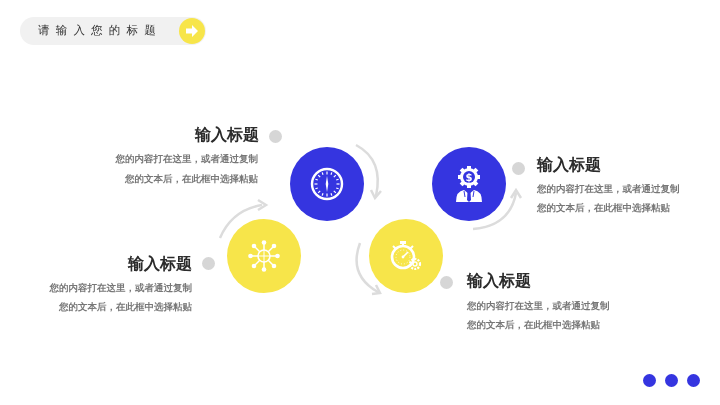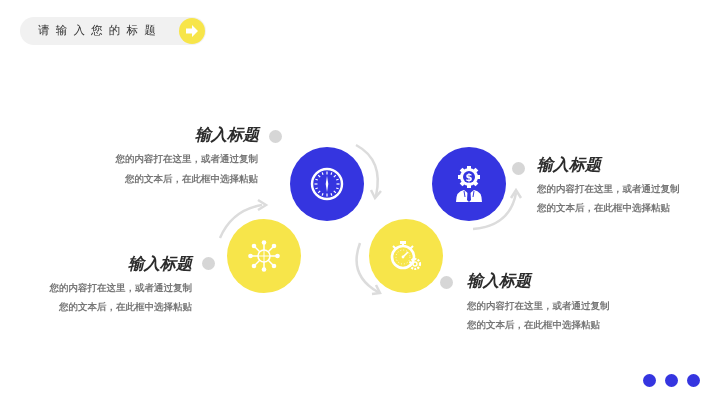--- a/index.html
+++ b/index.html
@@ -3,21 +3,21 @@
 <meta charset="utf-8">
 <style>
   html,body{margin:0;padding:0;}
   body{width:720px;height:405px;background:#ffffff;position:relative;overflow:hidden;font-family:"DejaVu Sans","Liberation Sans",sans-serif;}
   .title-pill{position:absolute;left:20px;top:17px;width:186px;height:28px;background:#f1f1f1;border-radius:14px;}
   .title-pill .txt{position:absolute;left:18px;top:6px;font-size:11.5px;letter-spacing:6.2px;color:#333;}
   .circle{position:absolute;border-radius:50%;display:flex;align-items:center;justify-content:center;}
   .blue{background:#3535e0;}
   .yellow{background:#f7e54a;}
   .dot{position:absolute;width:13px;height:13px;border-radius:50%;background:#d6d6d6;}
-  .heading{position:absolute;font-size:16px;font-weight:bold;color:#2b2b2b;white-space:nowrap;font-style:italic;}
+  .heading{position:absolute;font-size:16px;font-weight:bold;color:#2b2b2b;white-space:nowrap;}
   .desc{position:absolute;font-size:9.5px;color:#777;line-height:20px;white-space:nowrap;font-weight:bold;}
   .right{text-align:right;}
   .nav-dot{position:absolute;width:13px;height:13px;border-radius:50%;background:#3535e0;top:374px;}
   svg.arc{position:absolute;overflow:visible;}
 </style>
 </head>
 <body>
 
 <div class="title-pill">
   <span class="txt">请输入您的标题</span>

